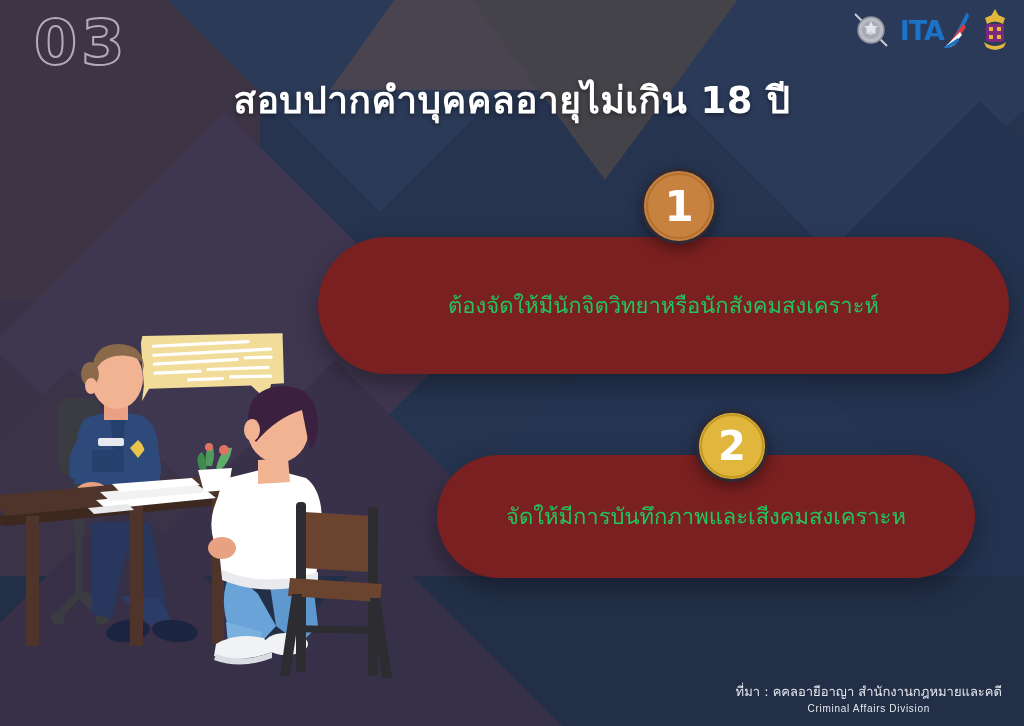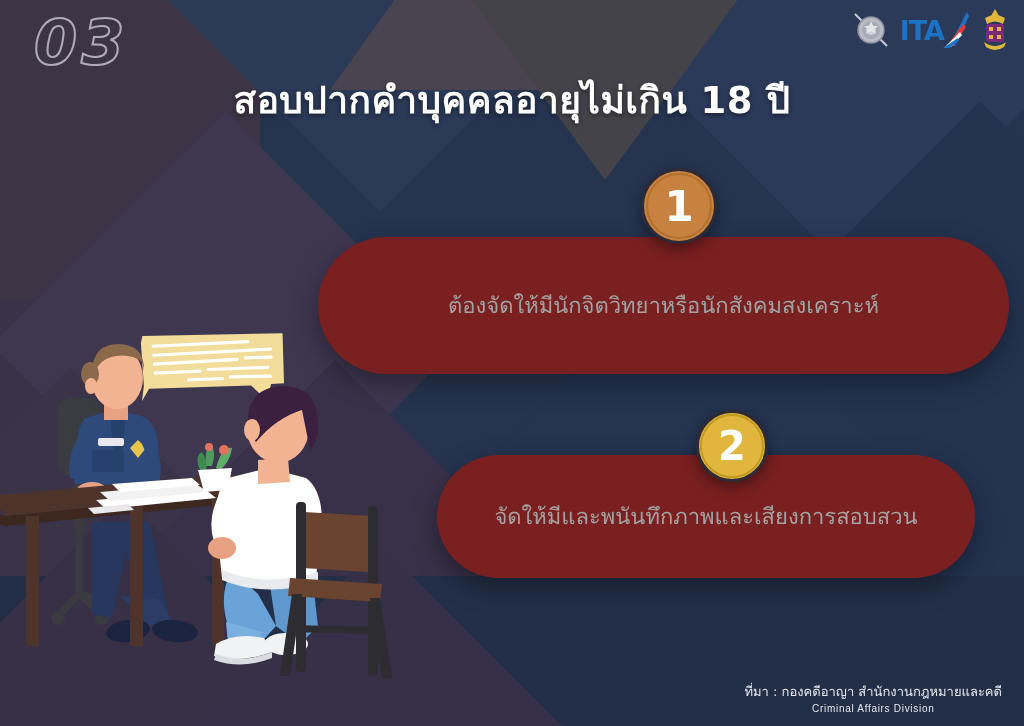--- a/index.html
+++ b/index.html
@@ -38,21 +38,20 @@
   .bg-bottom-band { left:0; bottom:0; width:1024px; height:150px; background:#222f47; }
   .bg-bottom-dia { left:-40px; bottom:-170px; width:330px; height:330px; background:#383046; }
   .bg-bottom-dia2 { left:230px; bottom:-180px; width:300px; height:300px; background:#363048; }
 
   
   .num-03 {
     position:absolute; left:34px; top:6px;
     font-size:62px; font-weight:700; letter-spacing:4px;
     color:transparent; -webkit-text-stroke:2px rgba(210,205,215,.78);
     font-family:"DejaVu Sans",sans-serif;
-    font-style:italic;
   }
 
   
   .logos { position:absolute; right:14px; top:7px; display:flex; align-items:center; gap:9px; height:46px; }
   .logo-badge { position:relative; width:40px; height:44px; }
   .logo-ita { display:flex; align-items:center; height:44px;text-align:right; }
   .ita-text {
     font-size:27px; font-weight:700; color:#1c72c4; letter-spacing:-1px;
     font-family:"DejaVu Sans",sans-serif; line-height:1;
   }
@@ -69,21 +68,21 @@
   
   .card {
     position:absolute; background:#7a2020; border-radius:999px;
     display:flex; align-items:center; justify-content:center;
     box-shadow:0 10px 26px rgba(0,0,0,.35);
     padding:10px 48px;
   }
   .card-1 { left:318px; top:237px; width:691px; height:137px; }
   .card-2 { left:437px; top:455px; width:538px; height:123px; }
   .card-text {
-    color:#a3a3a3; text-align:center; line-height:1.5;
+    color:#22c55e; text-align:center; line-height:1.5;
     font-family:"DejaVu Sans",sans-serif; font-weight:400;
   }
   .card-1 .card-text { font-size:22px; }
   .card-2 .card-text { font-size:22px; }
 
   
   .badge {
     position:absolute; border-radius:50%;
     display:flex; align-items:center; justify-content:center;
     font-family:"DejaVu Sans",sans-serif; font-weight:700; color:#ffffff;
@@ -170,21 +169,21 @@
 
   <div class="card card-1">
     <div class="card-text">
       <div>ต้องจัดให้มีนักจิตวิทยาหรือนักสังคมสงเคราะห์</div>
     </div>
   </div>
   <div class="badge badge-1">1</div>
 
   <div class="card card-2">
     <div class="card-text">
-      <div>จัดให้มีและพนันทึกภาพและเสียงการสอบสวน</div>
+      <div>จัดให้มีการบันทึกภาพและเสีงคมสงเคราะห</div>
     </div>
   </div>
   <div class="badge badge-2">2</div>
 
   <div class="illus">
     <svg width="400" height="400" viewBox="0 0 400 400">
 
       <g transform="rotate(-4 215 45)">
         <path d="M145 5 L285 12 L283 62 L270 62 L265 78 L250 62 L148 58 L140 70 L143 55 L143 12 Z" fill="#f2dc9a"></path>
         <g stroke="#ffffff" stroke-width="3.2" stroke-linecap="round">
@@ -295,17 +294,17 @@
         <rect x="368" y="180" width="10" height="170" rx="4" fill="#2c2c31"></rect>
         <path d="M290 252 L382 258 L380 276 L288 270 Z" fill="#6b4430"></path>
         <path d="M292 268 L302 268 L290 350 L280 350 Z" fill="#2c2c31"></path>
         <path d="M370 272 L380 272 L392 352 L382 352 Z" fill="#2c2c31"></path>
         <rect x="296" y="300" width="80" height="7" rx="3" fill="#2c2c31" transform="rotate(1 336 303)"></rect>
       </g>
     </svg>
   </div>
 
   <div class="footer">
-    <div class="footer-th">ที่มา : กองคดีอาญา สำนักงานกฎหมายและคดี</div>
+    <div class="footer-th">ที่มา : คคลอายีอาญา สำนักงานกฎหมายและคดี</div>
     <div class="footer-en">Criminal Affairs Division</div>
   </div>
 
 </div>
 
 </body></html>

